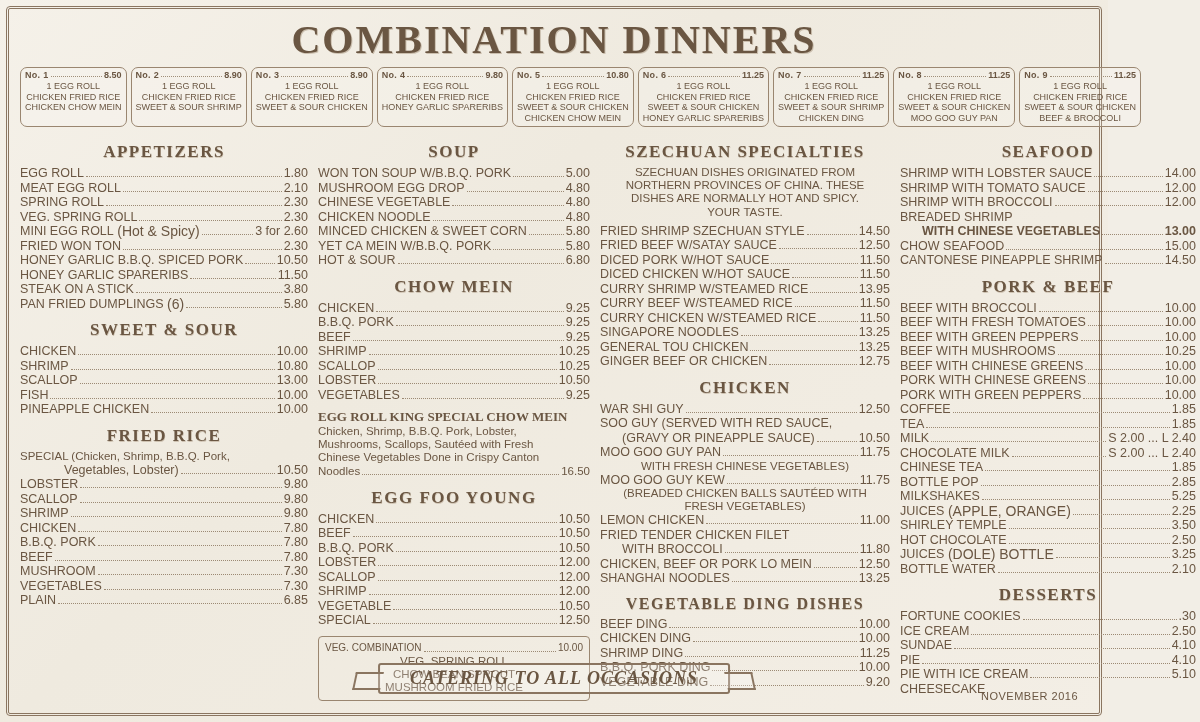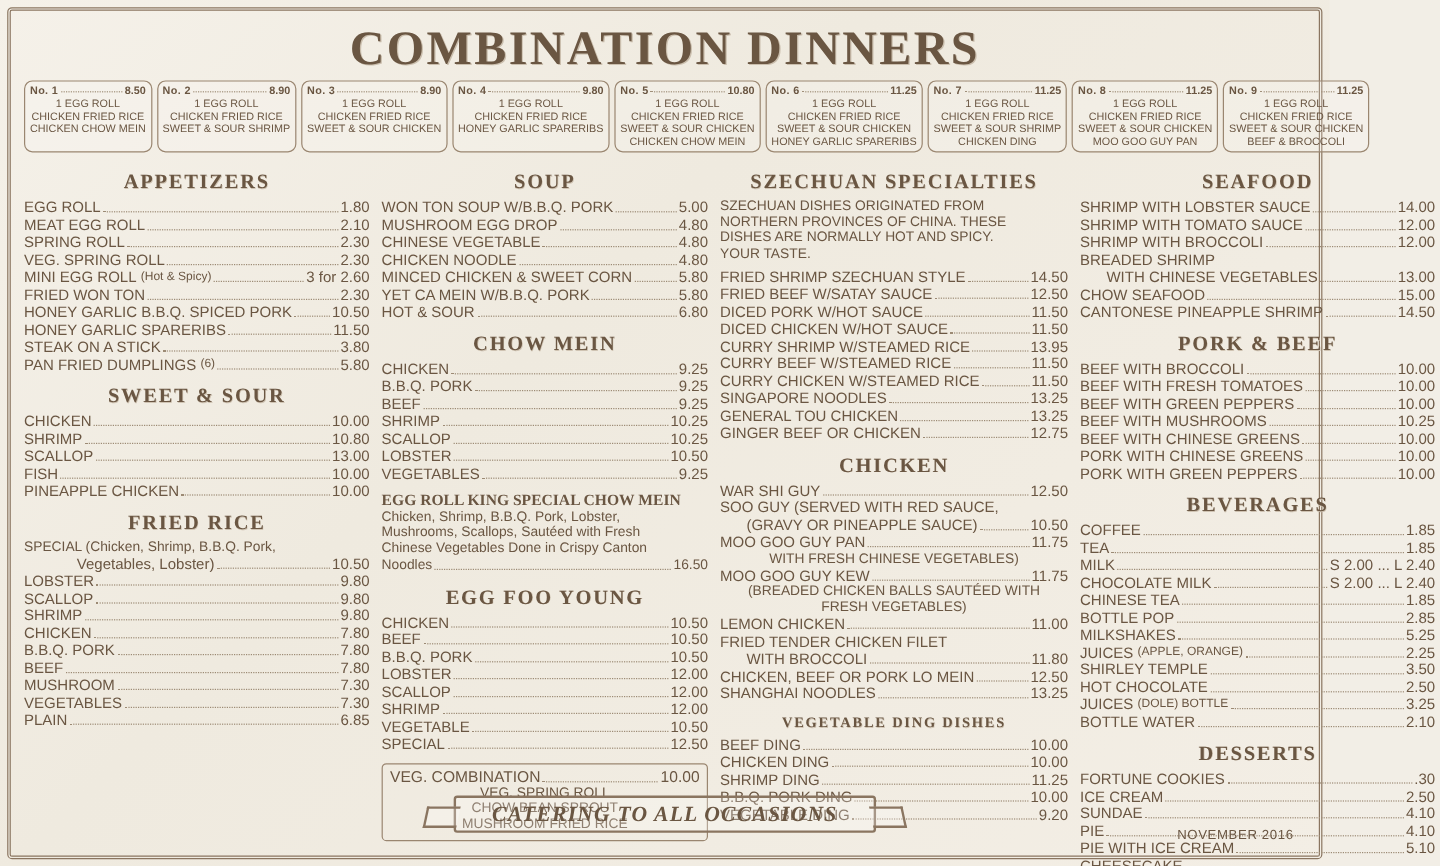--- a/index.html
+++ b/index.html
@@ -75,42 +75,42 @@
     margin:9px 0 4px 0;
     text-shadow:0.5px 0.5px 0 #cfc3b2;
   }
 
   .item{
     display:flex;align-items:flex-end;
     font-size:12.5px;line-height:14.5px;color:#6a5642;
     white-space:nowrap;
   }
   .item .nm{flex:0 0 auto;}
-  .item .sm{font-size:10px;}
+  .item .sm{font-size:14px;}
   .item .dots{
     flex:1 1 auto;border-bottom:1.5px dotted #9c8a74;
     margin:0 2px 3.5px 2px;min-width:6px;
   }
   .item .pr{flex:0 0 auto;}
   .sub{
     font-size:11.5px;line-height:13px;color:#6a5642;
     padding-left:18px;white-space:nowrap;
   }
   .sub.center{text-align:center;padding-left:0;}
   .note{
-    font-size:11.5px;line-height:13.2px;color:#6a5642;
+    font-size:11.5px;line-height:13.2px;color:#6a5642;text-align:center;
   }
   .desc{
     font-size:11.5px;line-height:13.2px;color:#6a5642;
   }
   .boxed{
     border:1px solid #9a8670;border-radius:4px;
     padding:4px 6px 6px 6px;margin-top:8px;
   }
-  .boxed .item{font-size:13px;}
+  .boxed .item{font-size:10px;}
 
   
   .footer{
     position:absolute;left:0;right:0;bottom:2px;height:34px;
   }
   .ribbon{
     position:absolute;left:50%;transform:translateX(-50%);
     bottom:16px;
     border:2px solid #8a7560;border-radius:3px;
     background:rgba(255,255,255,0.25);
@@ -630,21 +630,21 @@
             <span class="nm">CHICKEN, BEEF OR PORK LO MEIN</span>
             <span class="dots"></span>
             <span class="pr">12.50</span>
           </div>
       <div class="item">
             <span class="nm">SHANGHAI NOODLES</span>
             <span class="dots"></span>
             <span class="pr">13.25</span>
           </div>
 
-      <h2 class="section" style="font-size:12px;">VEGETABLE DING DISHES</h2>
+      <h2 class="section" style="font-size:16px;">VEGETABLE DING DISHES</h2>
       <div class="item">
             <span class="nm">BEEF DING</span>
             <span class="dots"></span>
             <span class="pr">10.00</span>
           </div>
       <div class="item">
             <span class="nm">CHICKEN DING</span>
             <span class="dots"></span>
             <span class="pr">10.00</span>
           </div>
@@ -678,21 +678,21 @@
             <span class="pr">12.00</span>
           </div>
       <div class="item">
             <span class="nm">SHRIMP WITH BROCCOLI</span>
             <span class="dots"></span>
             <span class="pr">12.00</span>
           </div>
       <div class="item">
             <span class="nm">BREADED SHRIMP</span>
           </div>
-      <div class="item" style="padding-left:22px;">
+      <div class="item" style="padding-left:22px;font-weight:bold;">
             <span class="nm">WITH CHINESE VEGETABLES</span>
             <span class="dots"></span>
             <span class="pr">13.00</span>
           </div>
       <div class="item">
             <span class="nm">CHOW SEAFOOD</span>
             <span class="dots"></span>
             <span class="pr">15.00</span>
           </div>
       <div class="item">
@@ -731,21 +731,20 @@
             <span class="nm">PORK WITH CHINESE GREENS</span>
             <span class="dots"></span>
             <span class="pr">10.00</span>
           </div>
       <div class="item">
             <span class="nm">PORK WITH GREEN PEPPERS</span>
             <span class="dots"></span>
             <span class="pr">10.00</span>
           </div>
 
-      <h2 class="section">BEVERAGES</h2>
       <div class="item">
             <span class="nm">COFFEE</span>
             <span class="dots"></span>
             <span class="pr">1.85</span>
           </div>
       <div class="item">
             <span class="nm">TEA</span>
             <span class="dots"></span>
             <span class="pr">1.85</span>
           </div>

